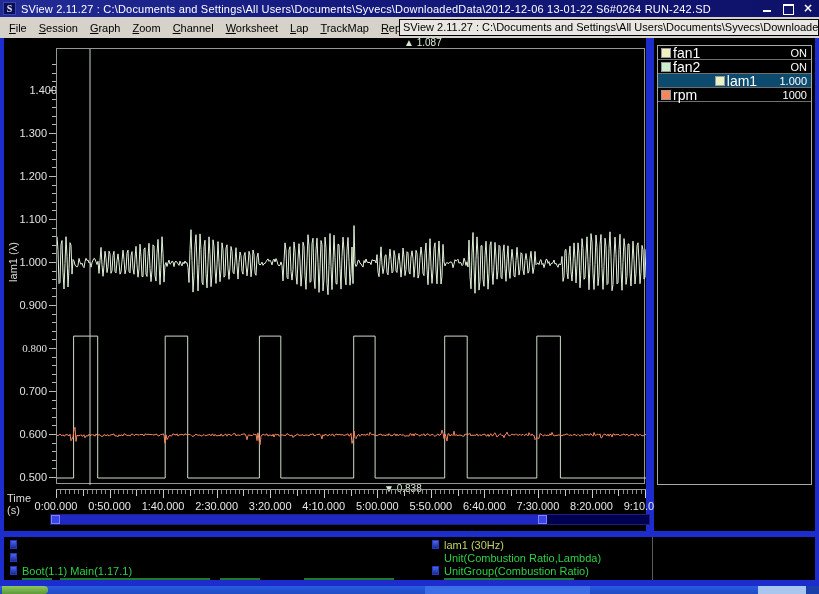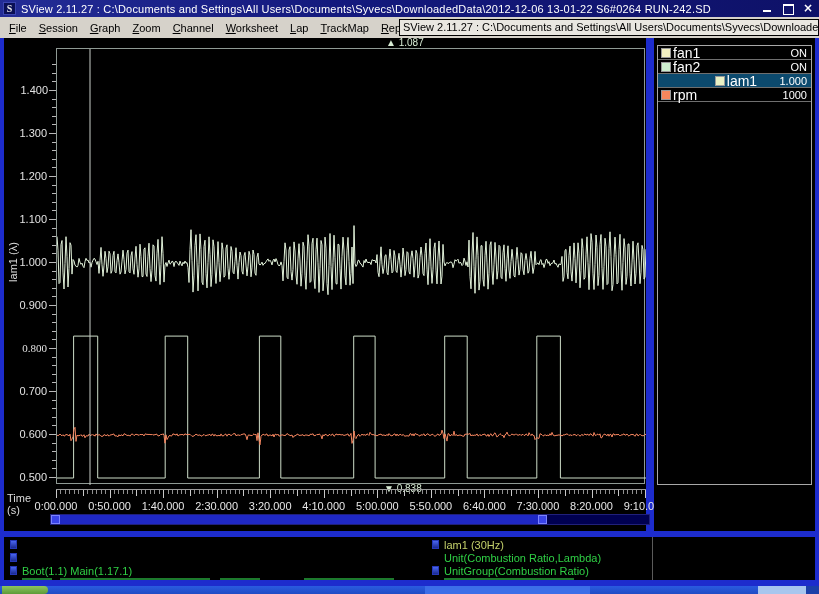--- a/index.html
+++ b/index.html
@@ -32,21 +32,21 @@
     line-height:15px; padding-left:3px; white-space:nowrap; overflow:hidden; z-index:30; }
 
   
   #chart-panel { position:absolute; left:4px; top:38px; width:642px; height:493px; background:#000; }
   #plot { position:absolute; left:52px; top:10px; width:589px; height:436px; border:1px solid #8f9a94; background:#000; }
   #plot svg { position:absolute; left:0; top:0; }
   #y-axis-label { position:absolute; left:-16px; top:218px; width:50px; transform:rotate(-90deg);
     font-size:11px; color:#dcdcdc; text-align:center; }
   .y-tick-label { position:absolute; width:42px; text-align:right; font-size:11px; color:#e2e2e2; }
   .y-tick { position:absolute; height:1px; background:#b8b8b8; }
-  #max-marker { position:absolute; left:382px; top:-1px; font-size:10px; color:#d8ecd4; }
+  #max-marker { position:absolute; left:400px; top:-1px; font-size:10px; color:#d8ecd4; }
   #min-marker { position:absolute; left:380px; top:445px; font-size:10px; color:#d8ecd4; }
   #time-ruler { position:absolute; left:52px; top:451px; width:590px; height:9px; border-top:1px solid #9a9a9a; }
   #time-ruler .minor { position:absolute; left:0; top:0; width:100%; height:4px;
     background:repeating-linear-gradient(90deg,#8f8f8f 0 1px, transparent 1px 4.463px); }
   .ruler-tick { position:absolute; top:0; width:1px; background:#c8c8c8; }
   .x-tick-label { position:absolute; top:462px; width:64px; margin-left:-32px; text-align:center; font-size:11px; color:#e6e6e6; }
   #time-axis-title { position:absolute; left:3px; top:454px; font-size:11px; color:#dcdcdc; line-height:12px; }
 
   
   #h-scrollbar { position:absolute; left:46px; top:476px; width:600px; height:11px; background:#000050; border:1px solid #20207a; }
@@ -150,21 +150,21 @@
         <div class="y-tick" style="top: 103.6px; left: 48px; width: 4px;"></div>
         <div class="y-tick" style="top: 95px; left: 45px; width: 7px;"></div>
         <div class="y-tick" style="top: 86.4px; left: 48px; width: 4px;"></div>
         <div class="y-tick" style="top: 77.8px; left: 48px; width: 4px;"></div>
         <div class="y-tick" style="top: 69.2px; left: 48px; width: 4px;"></div>
         <div class="y-tick" style="top: 60.6px; left: 48px; width: 4px;"></div>
         <div class="y-tick" style="top: 52px; left: 45px; width: 7px;"></div>
         <div class="y-tick" style="top: 43.4px; left: 48px; width: 4px;"></div>
         <div class="y-tick" style="top: 34.8px; left: 48px; width: 4px;"></div>
         <div class="y-tick" style="top: 26.2px; left: 48px; width: 4px;"></div>
-        <div class="y-tick-label" style="left: 2px; top: 46px;">1.400</div>
+        <div class="y-tick-label" style="left: 11px; top: 46px;">1.400</div>
         <div class="y-tick-label" style="left: 1px; top: 89px;">1.300</div>
         <div class="y-tick-label" style="left: 1px; top: 132px;">1.200</div>
         <div class="y-tick-label" style="left: 1px; top: 175px;">1.100</div>
         <div class="y-tick-label" style="left: 1px; top: 218px;">1.000</div>
         <div class="y-tick-label" style="left: 1px; top: 261px;">0.900</div>
         <div class="y-tick-label" style="left: 1px; top: 304px; font-family: Liberation Serif, serif;">0.800</div>
         <div class="y-tick-label" style="left: 1px; top: 347px;">0.700</div>
         <div class="y-tick-label" style="left: 1px; top: 390px;">0.600</div>
         <div class="y-tick-label" style="left: 1px; top: 433px;">0.500</div>
       </div>

